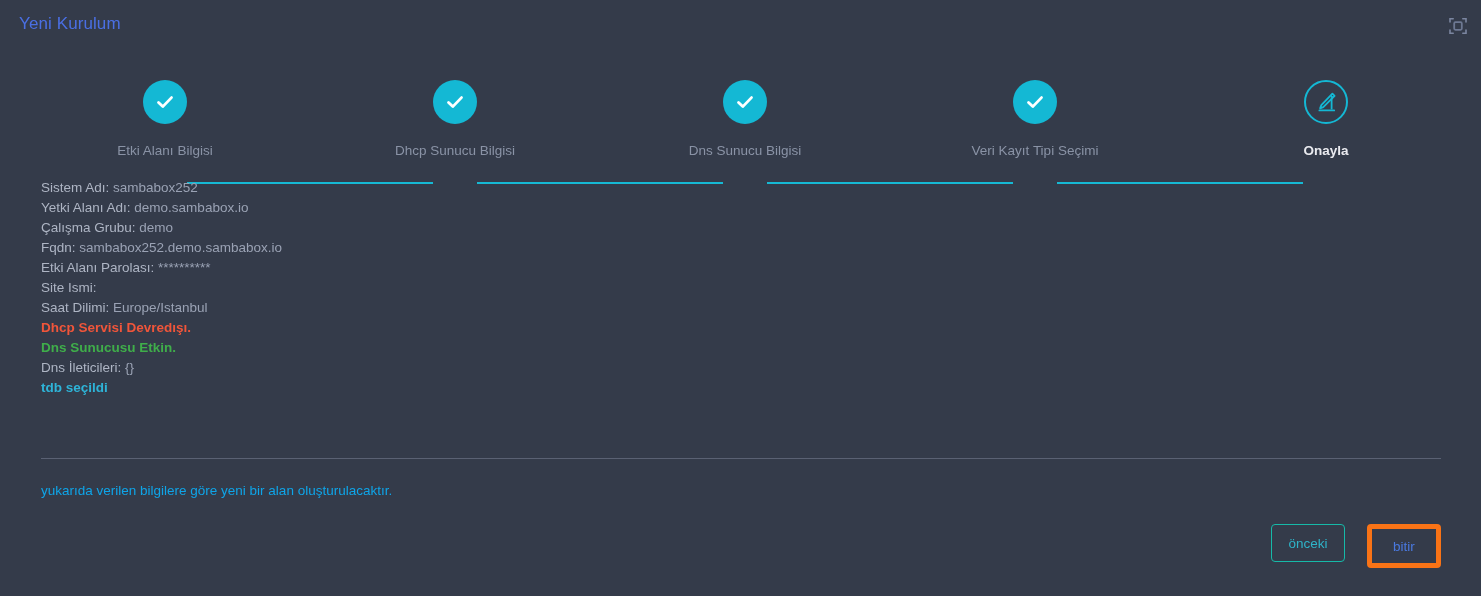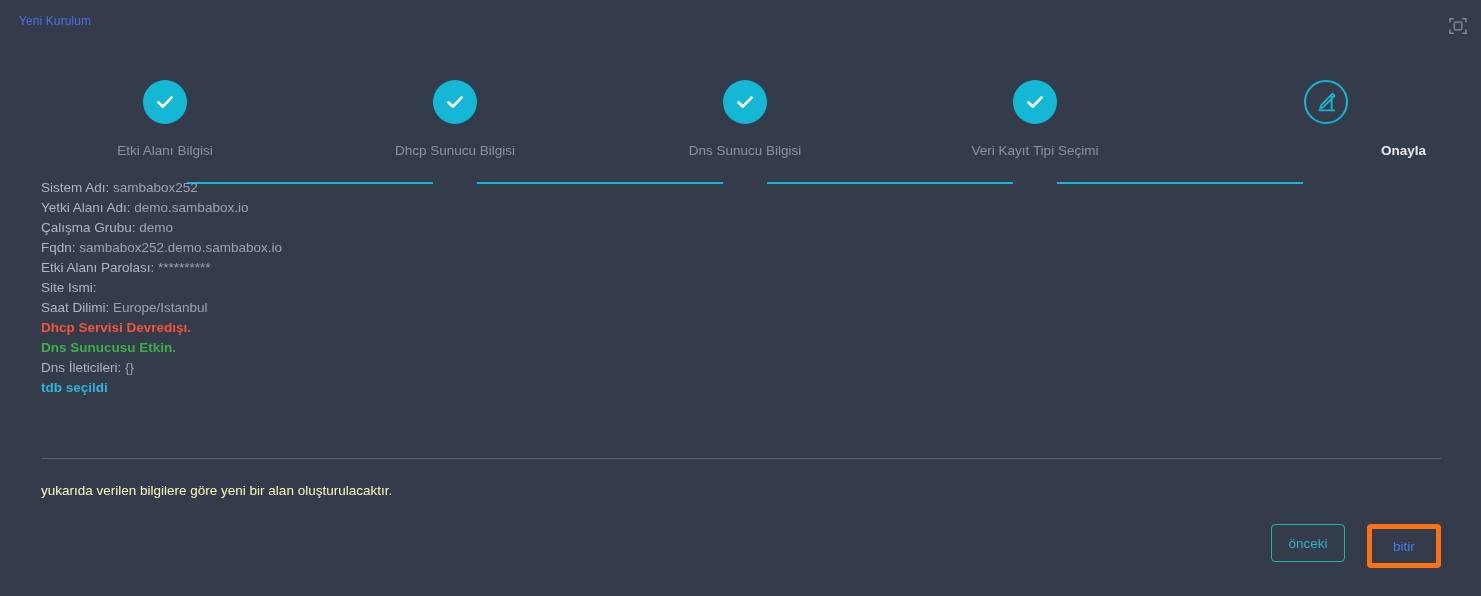--- a/index.html
+++ b/index.html
@@ -18,21 +18,21 @@
 
   
   .header {
     position: absolute;
     top: 0; left: 0;
     width: 1481px; height: 51px;
   }
   .header-title {
     position: absolute;
     left: 19px; top: 14px;
-    font-size: 12px;
+    font-size: 17px;
     color: #4a6fe3;
     letter-spacing: 0.1px;
     white-space: nowrap;
   }
   .fullscreen-btn {
     position: absolute;
     right: 10px; top: 14px;
     width: 26px; height: 24px;
     cursor: pointer;
     display: flex; align-items: center; justify-content: center;
@@ -109,21 +109,21 @@
   .divider {
     position: absolute;
     left: 41px; top: 458px;
     width: 1400px; height: 1px;
     background: #5a6173;
   }
   .footnote {
     position: absolute;
     left: 41px; top: 483px;
     font-size: 13.5px;
-    color: #fef9c3;
+    color: #0ea5e9;
     white-space: nowrap;
   }
 
   
   .actions {
     position: absolute;
     right: 40px; top: 524px;
     display: flex;
     gap: 22px;
   }
@@ -202,21 +202,21 @@
 
     <div class="step" style="left:1035px;">
       <div class="step-circle done">
         <svg width="24" height="24" viewBox="0 0 24 24">
           <path d="M5.5 12.4 L9.8 16.6 L18.5 7.6" fill="none" stroke="#ffffff" stroke-width="2.8" stroke-linecap="round" stroke-linejoin="round"></path>
         </svg>
       </div>
       <div class="step-label">Veri Kayıt Tipi Seçimi</div>
     </div>
 
-    <div class="step" style="left:1326px;text-align:right;">
+    <div class="step" style="left:1326px;">
       <div class="step-circle current">
         <svg width="26" height="26" viewBox="0 0 26 26">
           <path d="M19.4 4.6 L21.6 6.8 L10.3 18.1 L7.1 19.3 L8.3 16.1 Z" fill="none" stroke="#14b8d4" stroke-width="1.8" stroke-linejoin="round"></path>
           <path d="M17.6 6.4 L19.8 8.6" stroke="#14b8d4" stroke-width="1.5"></path>
           <path d="M6.4 21.4 H21.2" stroke="#14b8d4" stroke-width="1.8" stroke-linecap="round"></path>
           <path d="M18.6 8.2 L18.6 20.4" stroke="#14b8d4" stroke-width="1.8"></path>
         </svg>
       </div>
       <div class="step-label active">Onayla</div>
     </div>

